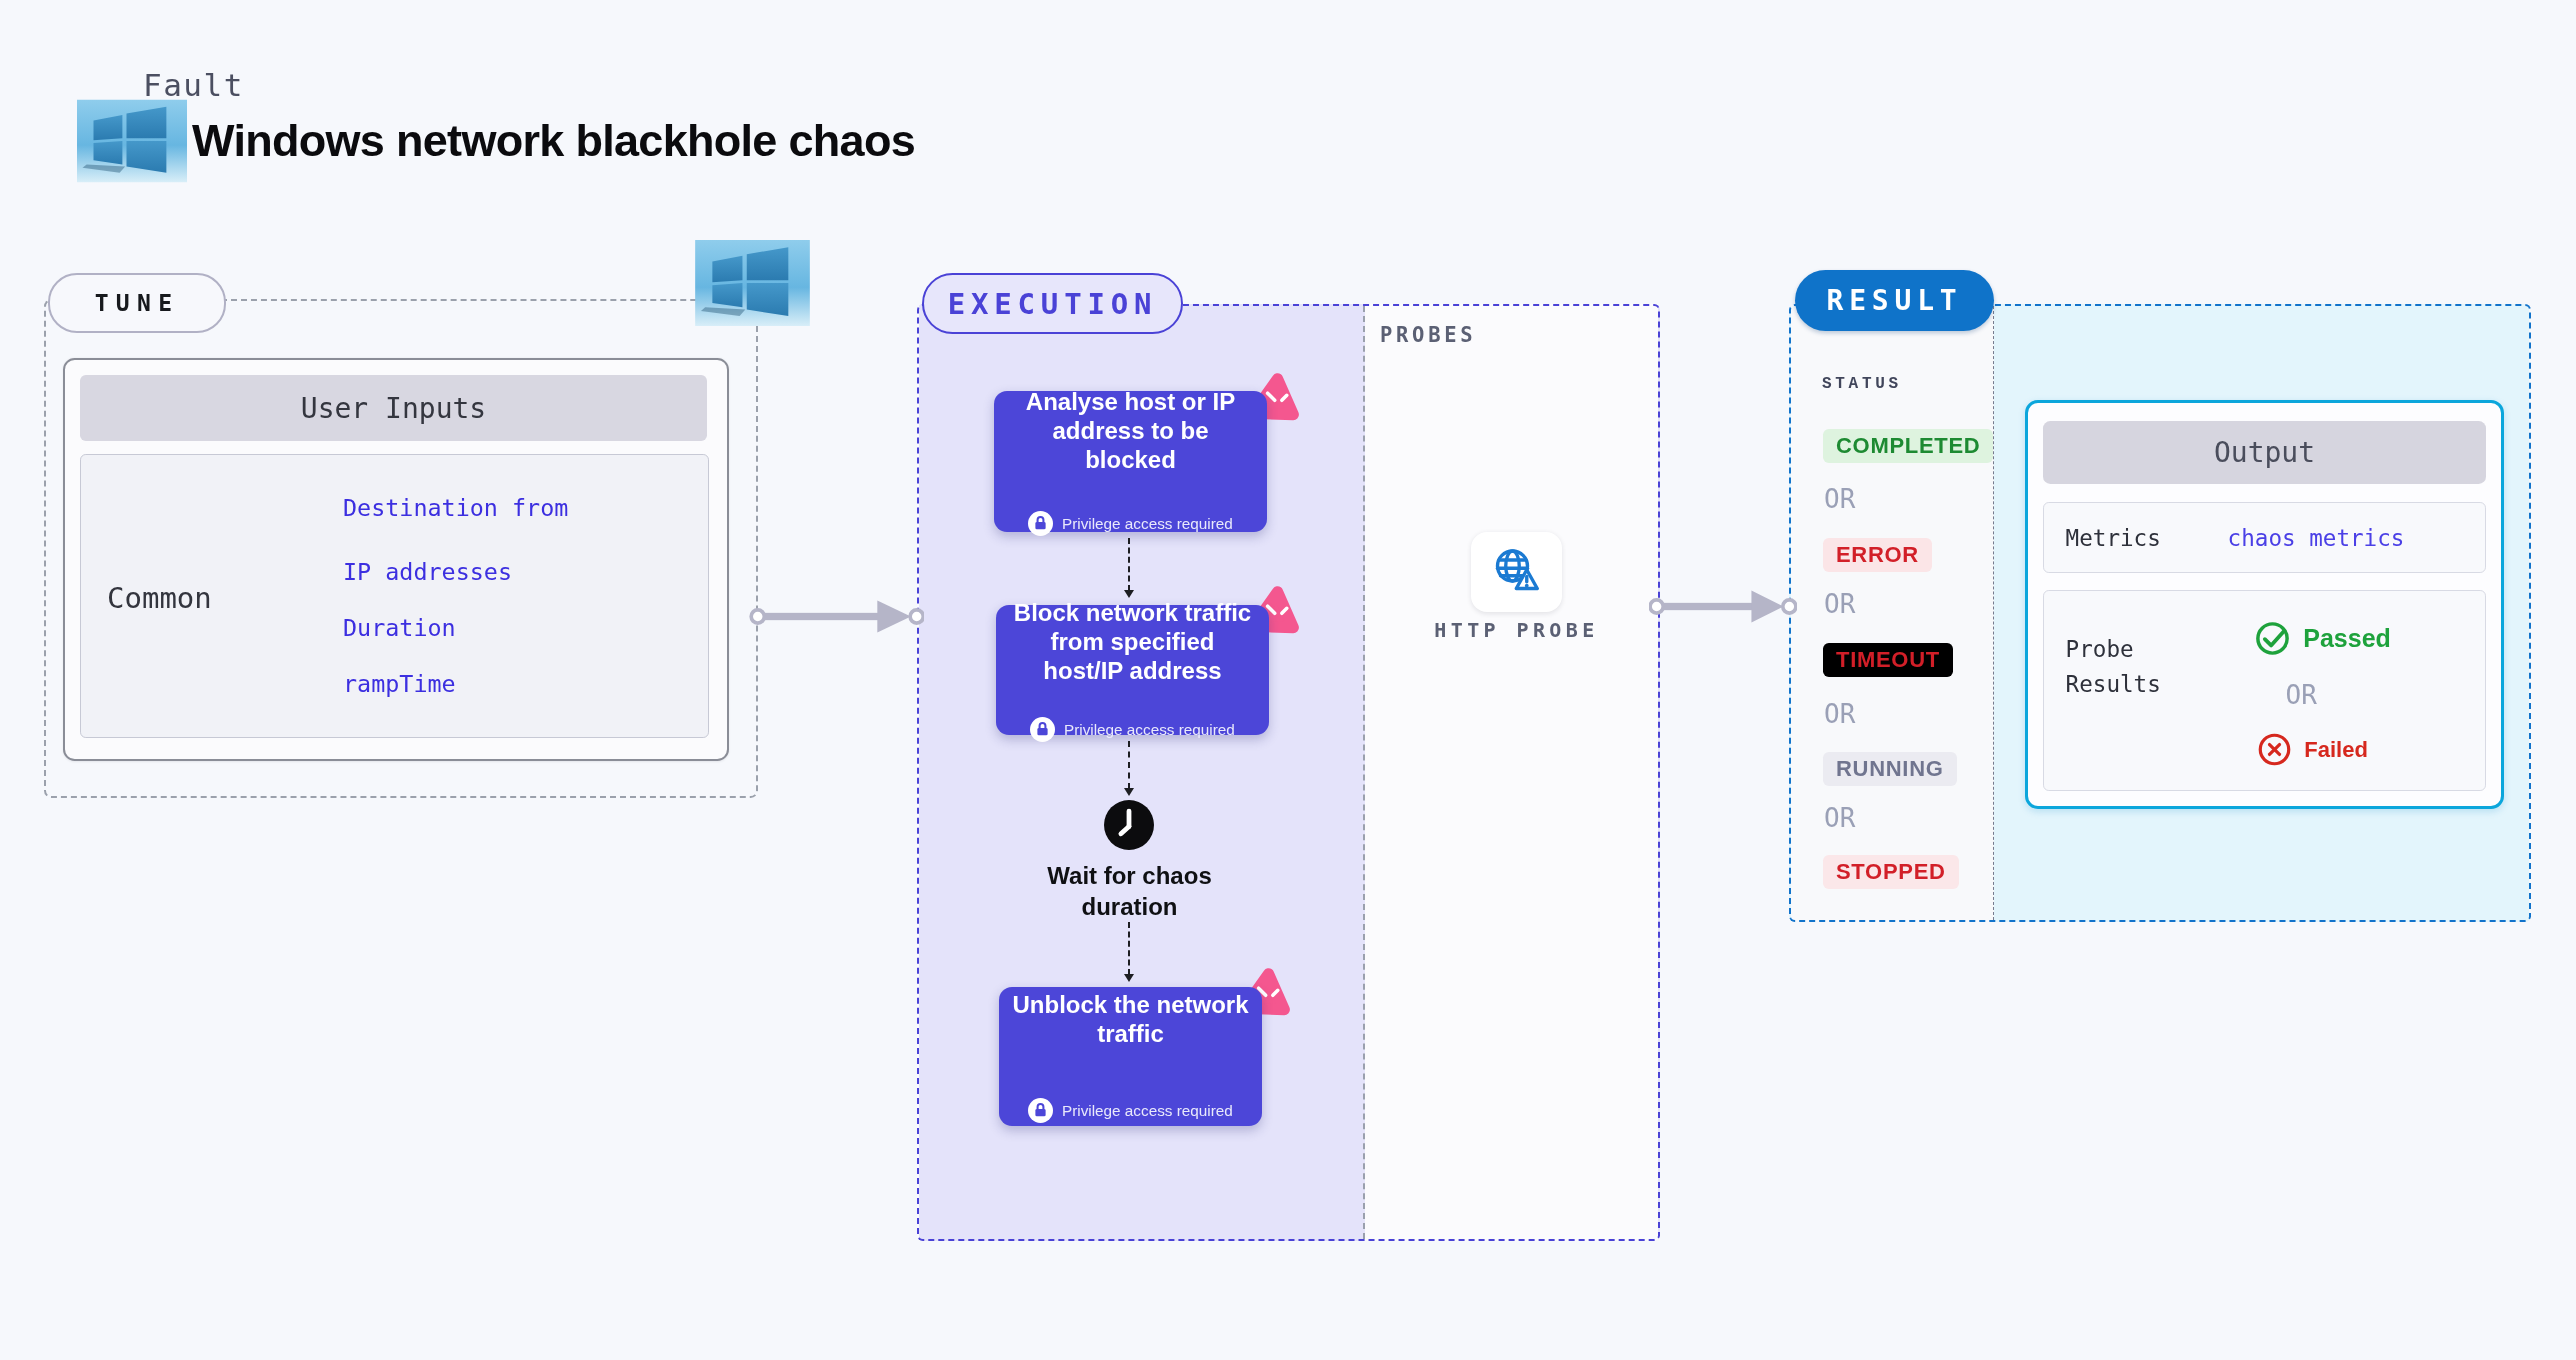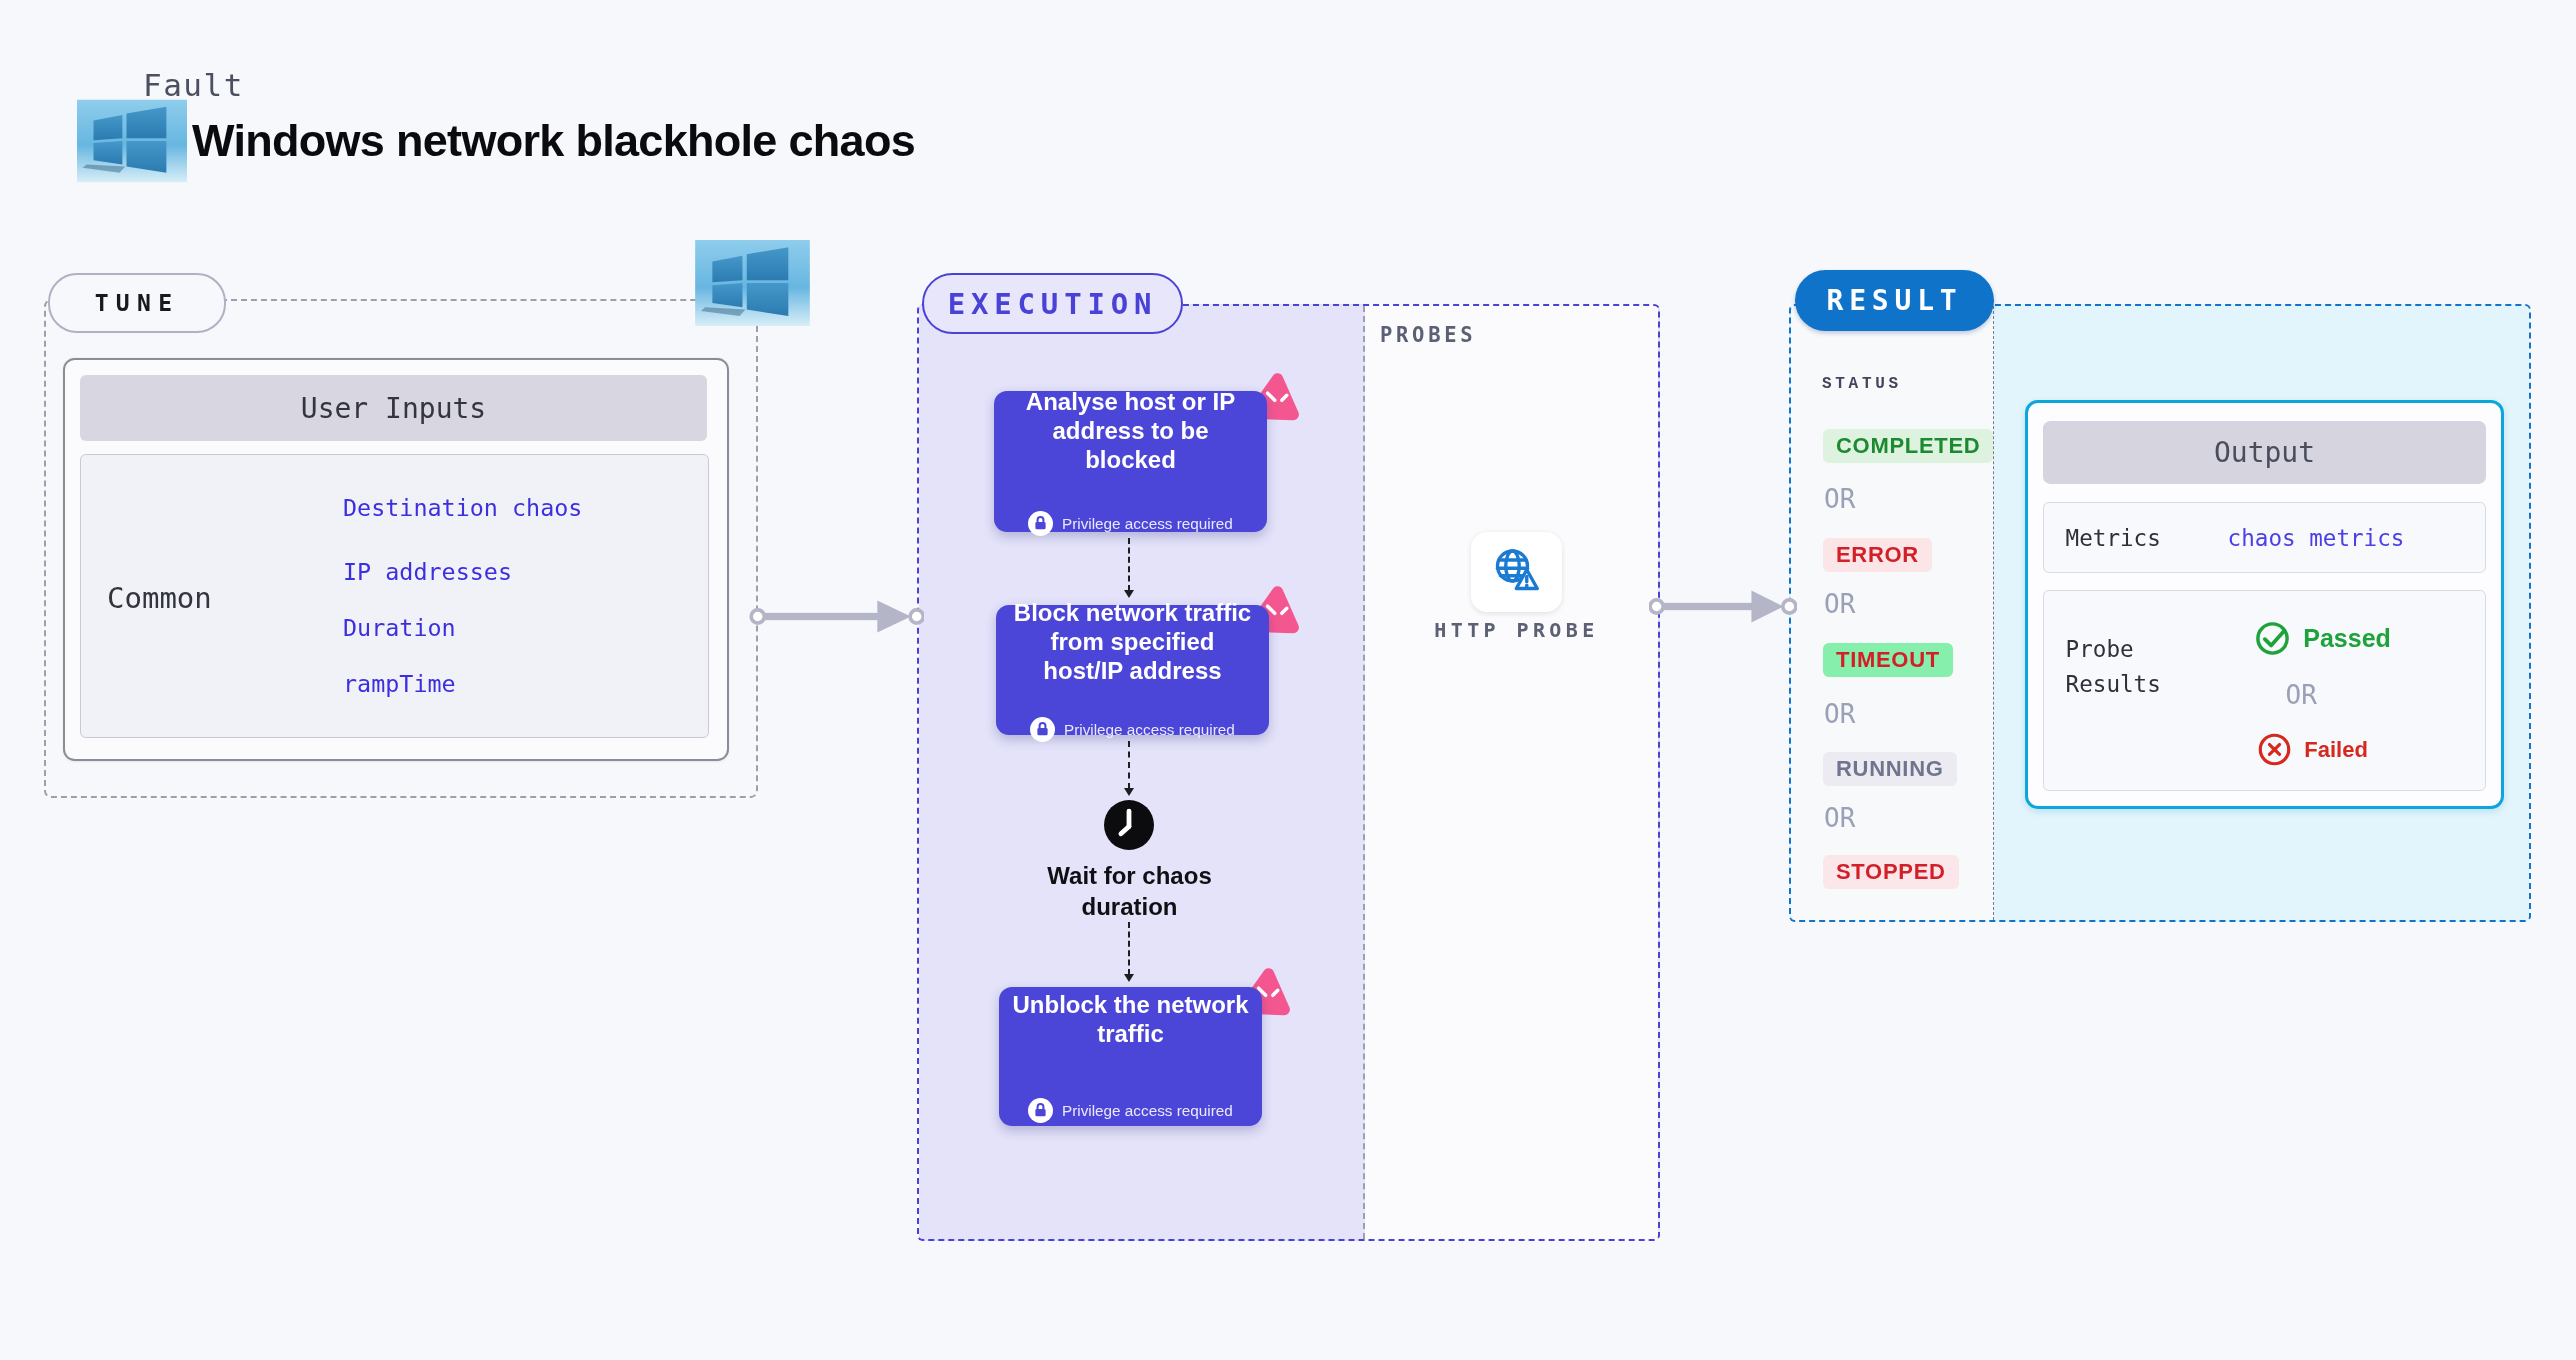--- a/index.html
+++ b/index.html
@@ -63,21 +63,21 @@
 
   
   .result-region{left:1789px;top:304px;width:738px;height:614px;border:2.9px dashed #1173cb;border-radius:5.8px;
                  background:linear-gradient(90deg,#f8f9fb 0px,#f8f9fb 203px,#e3f5fc 203px);}
   .status-divider{position:absolute;left:202px;top:0;bottom:0;border-left:1.5px dashed #767b8e;}
   .status-header{left:1822px;top:375px;font-size:16px;font-weight:bold;color:#41465b;letter-spacing:3.7px;z-index:3;font-family:Liberation Mono, monospace;}
   .badge{left:1823px;height:34px;border-radius:5.8px;padding:0 13px;display:inline-flex;align-items:center;
          font-size:22px;font-weight:bold;letter-spacing:0.7px;z-index:3;}
   .badge-completed{background:#def3df;color:#1d8a32;}
   .badge-error{background:#fbe5e7;color:#d21f28;}
-  .badge-timeout{background:#86efac;color:#d21f28;}
+  .badge-timeout{background:#000000;color:#d21f28;}
   .badge-running{background:#ebebf1;color:#70758f;}
   .badge-stopped{background:#fbe7e9;color:#d21f28;}
   .or-label{left:1824px;font-size:26px;color:#9aa0b6;z-index:3;}
 
   .output-box{left:2025px;top:400px;width:473px;height:403px;background:#fdfdff;border:3.7px solid #0ba6dc;
               border-radius:13px;z-index:3;box-shadow:0 2.2px 7.3px rgba(2,132,199,.18);}
   .out-header{position:absolute;left:14.6px;right:14.6px;top:17.5px;height:63px;background:#d6d5df;border-radius:7.3px;
               font-size:28px;color:#4a4d5c;display:flex;align-items:center;justify-content:center;}
   .out-row{position:absolute;left:14.6px;right:14.6px;background:#f8f9fc;border:1.5px solid #d8dae4;border-radius:5.8px;}
   .metrics-row{top:99px;height:69px;}
@@ -139,21 +139,21 @@
     <polygon points="24,30 66,22 66,56 24,59" fill="url(#wpnB)"></polygon>
     <polygon points="72,20 130,10 130,56 72,56" fill="url(#wpnB)"></polygon>
     <polygon points="24,63 66,60 66,94 24,88" fill="url(#wpnB)"></polygon>
     <polygon points="72,60 130,60 130,106 72,97" fill="url(#wpnB)"></polygon>
   </svg>
 
   <div class="abs tune-card"></div>
   <div class="abs mono ui-header">User Inputs</div>
   <div class="abs ui-body"></div>
   <div class="abs mono common-label">Common</div>
-  <div class="abs mono tune-link" style="top:494px;">Destination chaos</div>
+  <div class="abs mono tune-link" style="top:494px;">Destination from</div>
   <div class="abs mono tune-link" style="top:558px;">IP addresses</div>
   <div class="abs mono tune-link" style="top:614px;">Duration</div>
   <div class="abs mono tune-link" style="top:670px;">rampTime</div>
 
   <svg class="abs harrow" style="left:749px;top:599px;" width="175" height="35" viewBox="0 0 240 48">
     <rect x="14" y="19" width="166" height="10" fill="#b5b5c8"></rect>
     <polygon points="176,2 176,46 222,24" fill="#b5b5c8"></polygon>
     <circle cx="12" cy="24" r="9" fill="#ffffff" stroke="#b5b5c8" stroke-width="5"></circle>
     <circle cx="230" cy="24" r="9" fill="#ffffff" stroke="#b5b5c8" stroke-width="5"></circle>
   </svg>

